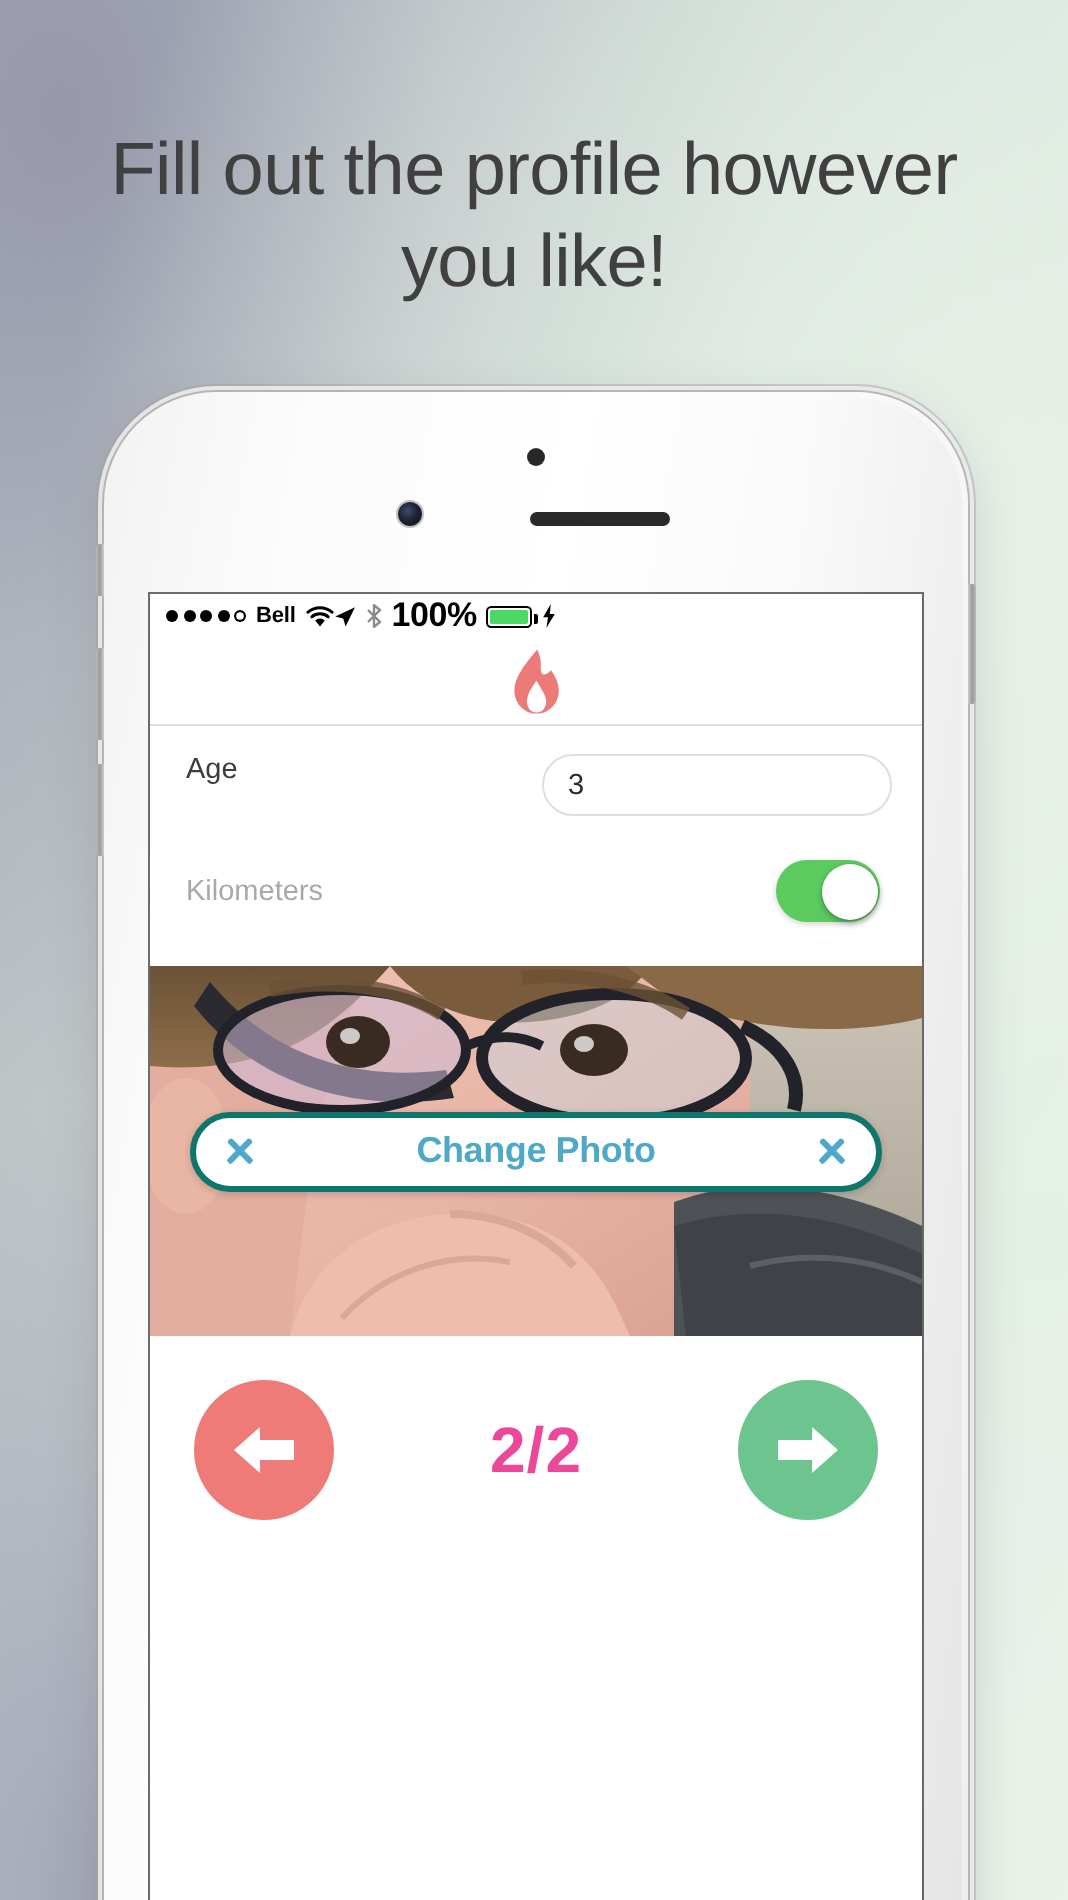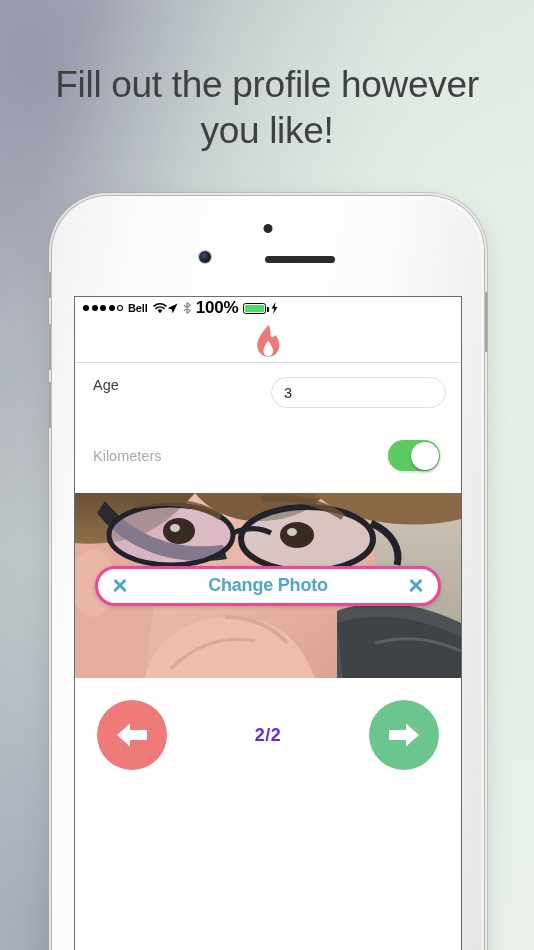--- a/index.html
+++ b/index.html
@@ -137,21 +137,21 @@
   .field-label {
     font-size:14.5px; color:#3c3c3c; margin-bottom:6px; padding-left:3px;
     font-weight:400;
   }
   .field-input {
     height:31px; border:1px solid #dedede; border-radius:16px;
     background:#fff; display:flex; align-items:center;
     padding:0 12px; font-size:14.5px; color:#2b2b2b;
   }
 
-  #units { display:flex; margin-top:32px; padding-bottom:22px; }
+  #units { display:flex; margin-top:22px; padding-bottom:22px; }
   .unit { flex:1; display:flex; align-items:center; gap:14px; }
   .unit-label { font-size:14.5px; color:#a9a9a9; padding-left:3px; flex:1; }
   .toggle {
     position:relative; width:52px; height:31px; border-radius:16px; flex:none;
     margin-right:6px;
   }
   .toggle.on { background:#5bcb60; box-shadow:0 1px 3px rgba(0,0,0,0.18); }
   .toggle.off { background:#fdfdfd; box-shadow:inset 0 0 0 1px #e9e9e9, 0 1px 3px rgba(0,0,0,0.10); }
   .knob {
     position:absolute; top:1.5px; width:28px; height:28px; border-radius:50%;
@@ -166,21 +166,21 @@
     height:185px; width:100%;
     overflow:hidden;
     background:#c9b8a8;
   }
   #photo-art { position:absolute; inset:0; }
 
   #change-photo {
     position:absolute; left:20px; right:20px; top:50%;
     transform:translateY(-50%);
     height:40px; border-radius:20px;
-    background:#fff; border:3px solid #ec4899;
+    background:#fff; border:3px solid #0f766e;
     display:flex; align-items:center; justify-content:space-between;
     padding:0 14px;
     box-shadow:0 1px 4px rgba(0,0,0,0.18);
   }
   #change-photo-label {
     flex:1; text-align:center;
     font-size:18px; font-weight:700; color:#4fa8c8; letter-spacing:-0.2px;
   }
   .x-icon { width:16px; height:16px; position:relative; flex:none; }
   .x-icon::before, .x-icon::after {
@@ -196,21 +196,21 @@
     padding:22px 22px 0 22px;
     background:#fff;
   }
   .nav-circle {
     width:70px; height:70px; border-radius:50%;
     display:flex; align-items:center; justify-content:center;
     flex:none;
   }
   #nav-back { background:#ee7b78; }
   #nav-next { background:#6cc48f; }
-  #page-count { font-size:18px; font-weight:700; color:#6d28d9; letter-spacing:0.5px; }
+  #page-count { font-size:32px; font-weight:700; color:#ec4899; letter-spacing:0.5px; }
   #screen-rest { background:#fff; flex:1; }
 </style>
 </head>
 <body>
 
 <div id="bg"></div>
 
 <div id="headline">Fill out the profile however
 you like!</div>
 

